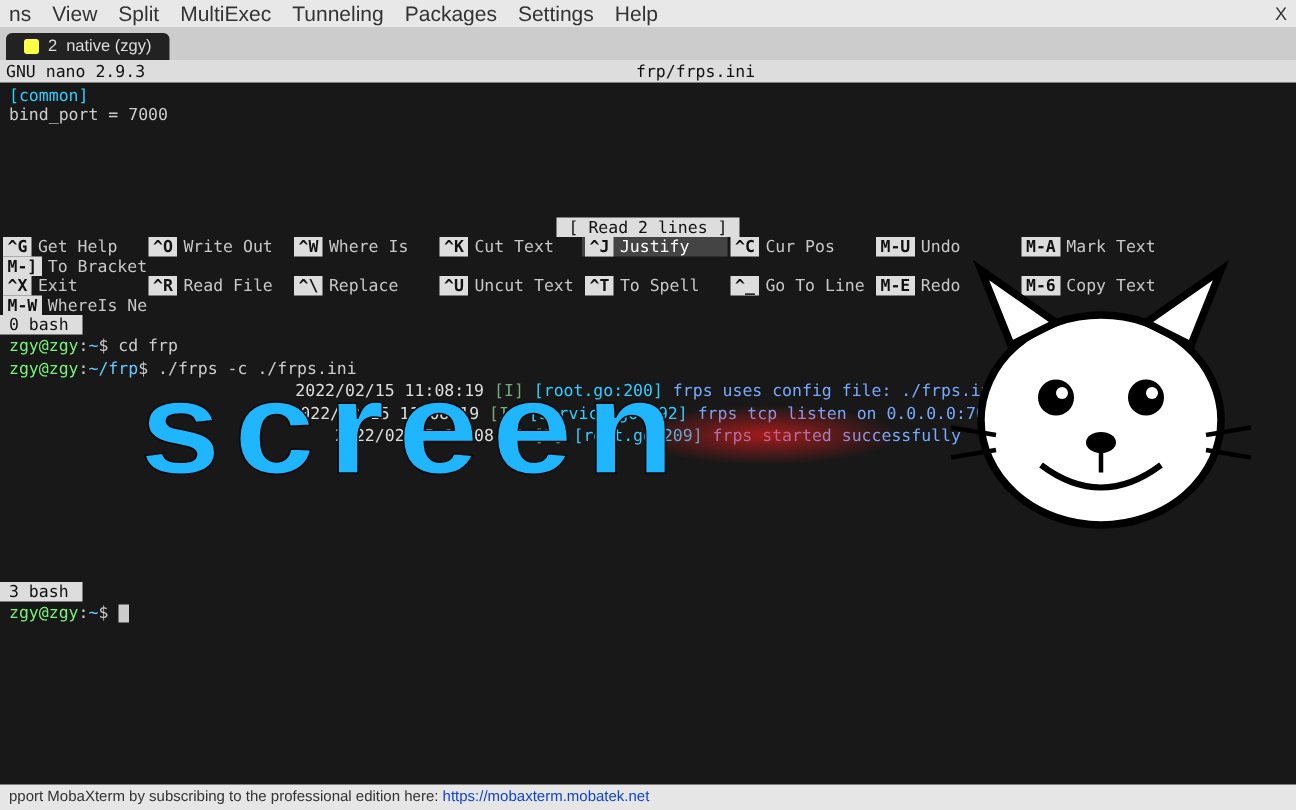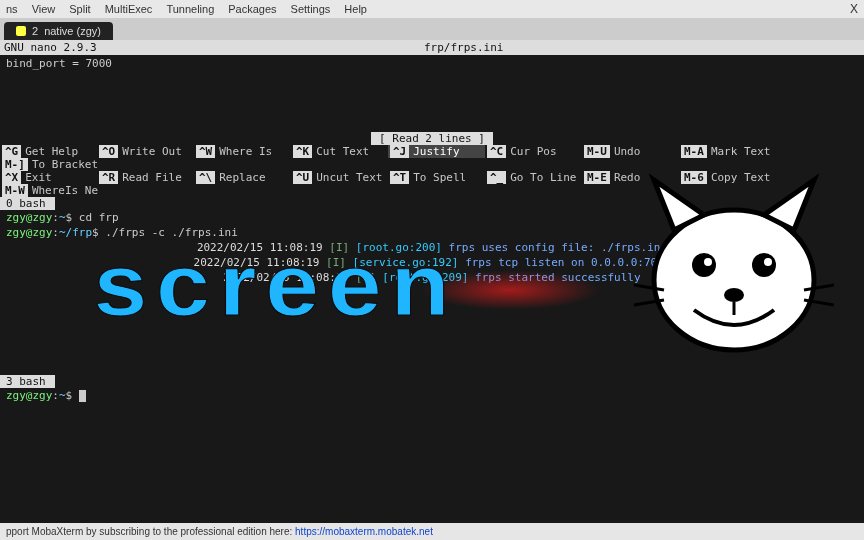--- a/index.html
+++ b/index.html
@@ -1,17 +1,17 @@
 <!DOCTYPE html>
 <html><head>
 <meta charset="utf-8">
 <style>
 * { margin:0; padding:0; box-sizing:border-box; }
 body { width:864px; height:540px; background:#000; font-family:Consolas,monospace; font-size:11px; overflow:hidden; position:relative; }
-.menubar { background:#e8e8e8; height:18px; display:flex; align-items:center; padding:0 6px; gap:14px; font-family:Tahoma,sans-serif; font-size:11px; color:#333; }
+.menubar { background:#e8e8e8; height:18px; display:flex; align-items:center; padding:0 6px; gap:14px; font-family:Tahoma,sans-serif; font-size:14px; color:#333; }
 .menubar span { cursor:default; }
 .tabbar { background:#ccc; height:22px; display:flex; align-items:flex-end; padding:0 4px; }
 .tab { background:#222; color:#ddd; padding:3px 12px; border-radius:4px 4px 0 0; display:flex; align-items:center; gap:6px; font-family:Tahoma,sans-serif; font-size:11px; }
 .tab-icon { width:10px; height:10px; background:#ff4; border-radius:2px; }
 .terminal { background:#181818; color:#c8c8c8; width:100%; }
 .strip-white { background:#ddd; color:#111; padding:1px 4px; display:flex; }
 .strip-white .left { min-width:420px; }
 .strip-white .center { }
 .config { padding:2px 6px; color:#3cf; }
 .config .key { color:#ccc; }
@@ -63,20 +63,21 @@
 </div>
 
 <div class="terminal">
 
   <div class="strip-white">
     <span class="left">GNU nano 2.9.3</span>
     <span class="center">frp/frps.ini</span>
   </div>
 
   <div class="config">
+    <div>[common]</div>
     <div class="key">bind_port = 7000</div>
   </div>
   <div class="spacer"></div>
 
   <div class="nano-status">[ Read 2 lines ]</div>
 
   <div class="shortcuts" id="sc1">
       <div class="shortcut">
         <span class="key">^G</span>
         <span class="label">Get Help</span>

